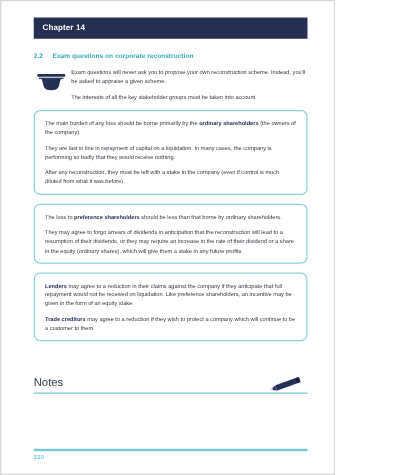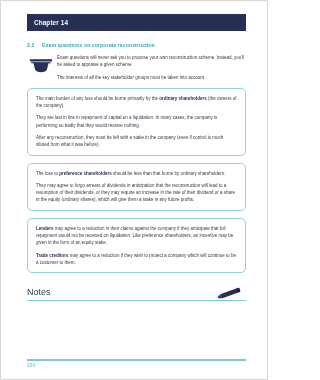--- a/index.html
+++ b/index.html
@@ -98,21 +98,21 @@
     margin: 0 0 5px 0;
     font-size: 4.5px;
     line-height: 1.62;
     color: #333a44;
   }
   .tbox p:last-child { margin-bottom: 0; }
   .tbox b { color: #262f54; font-weight: bold; }
 
   
   .notes-wrap {
-    margin-top: 13px;
+    margin-top: 27px;
     position: relative;
   }
   .notes-row {
     display: flex;
     align-items: flex-end;
     justify-content: space-between;
   }
   .notes-title {
     font-size: 9px;
     color: #2d3a48;

